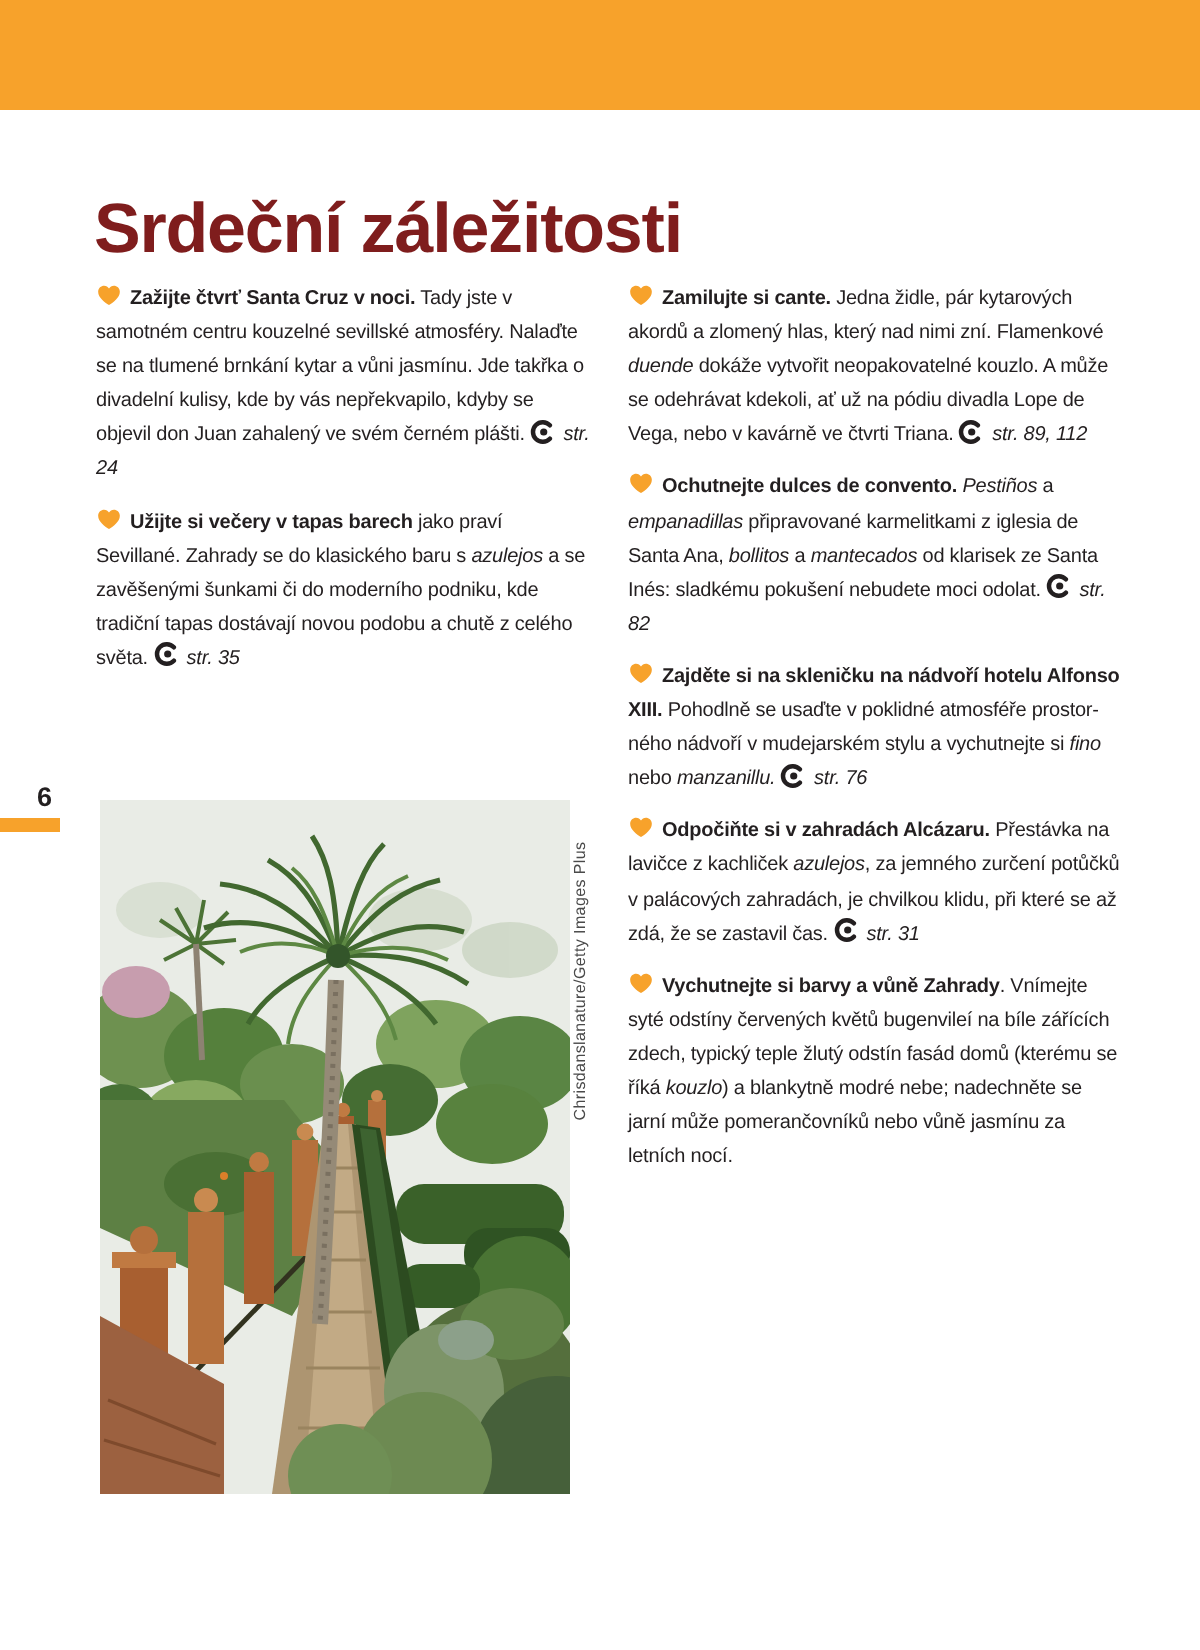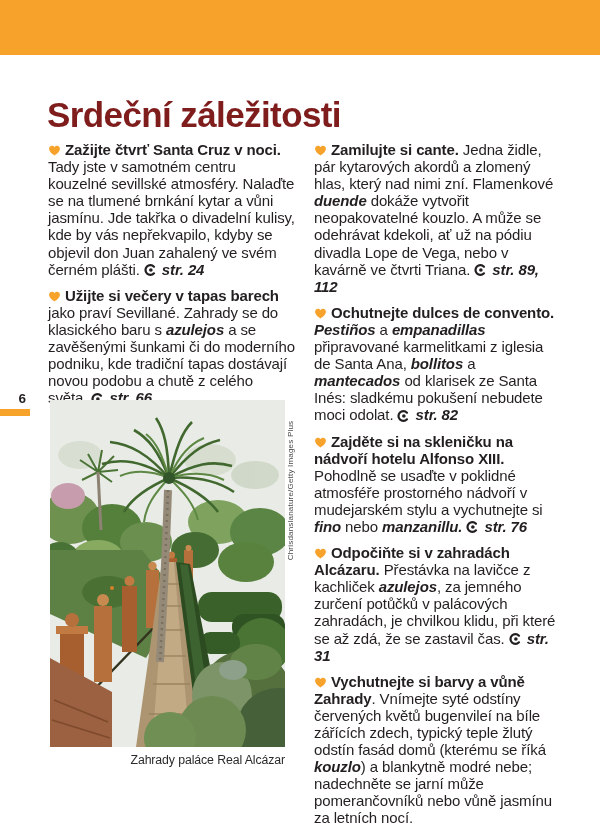--- a/index.html
+++ b/index.html
@@ -5,26 +5,26 @@
   html,body{margin:0;padding:0;}
   body{
     width:600px;height:825px;position:relative;background:#ffffff;
     font-family:"Liberation Sans",sans-serif;color:#231F20;overflow:hidden;
   }
   .band{position:absolute;left:0;top:0;width:600px;height:55px;}
   .title{
     position:absolute;left:47px;top:72px;width:520px;
     font-size:35px;font-weight:700;letter-spacing:-0.6px;color:#7f1d1d;line-height:40px;
   }
-  .col{position:absolute;top:141px;font-size:15px;line-height:17.1px;letter-spacing:-0.12px;}
+  .col{position:absolute;top:141px;font-size:10px;line-height:17.1px;letter-spacing:-0.12px;}
   .col-left{left:48px;width:247px;}
   .col-right{left:314px;width:248px;}
   .hl{margin:0 0 9px 0;}
   .hl .lead{font-weight:700;}
-  .hl .it,.hl .ref{font-style:italic;font-weight:bold;}
+  .hl .it,.hl .ref{font-style:italic;}
   .heart{width:13px;height:11px;margin-right:4px;vertical-align:-1px;}
   .xref{width:12px;height:12px;margin-right:2px;vertical-align:-1.5px;}
   .pagenum{position:absolute;left:0;top:391px;width:30px;}
   .pagenum .num{display:block;text-align:right;padding-right:4px;font-weight:700;font-size:13.5px;}
   .pagenum .bar{width:30px;height:7px;margin-top:3px;}
   .photo-wrap{position:absolute;left:50px;top:400px;width:235px;}
   .photo{display:block;width:235px;height:347px;}
   .photo-credit{
     position:absolute;left:151px;top:86px;width:178px;text-align:center;
     transform:rotate(-90deg);font-size:8px;color:#4a4a4a;letter-spacing:0.2px;white-space:nowrap;
@@ -45,21 +45,21 @@
         <path d="M8 13.4 C5.2 11.6 1.1 8.7 1.1 4.9 C1.1 2.5 3 1.1 4.9 1.1 C6.2 1.1 7.4 1.8 8 2.9 C8.6 1.8 9.8 1.1 11.1 1.1 C13 1.1 14.9 2.5 14.9 4.9 C14.9 8.7 10.8 11.6 8 13.4 Z" fill="#F7A22B"></path>
       </svg><span class="lead">Zažijte čtvrť Santa Cruz v noci.</span><span class="body"> Tady jste v samotném centru kouzelné sevillské atmosféry. Nalaďte se na tlumené brnkání kytar a vůni jasmínu. Jde takřka o divadelní kulisy, kde by vás nepřekvapilo, kdyby se objevil don Juan zahalený ve svém černém plášti. </span><svg viewBox="0 0 14 14" class="xref">
         <path d="M11.6 3.1 A5.7 5.7 0 1 0 11.6 10.9" fill="none" stroke="#231F20" stroke-width="2.6" stroke-linecap="round"></path>
         <circle cx="8" cy="7" r="2.1" fill="#231F20"></circle>
       </svg><span class="ref"> str. 24</span></p>
     <p class="hl"><svg viewBox="0 0 16 14" class="heart">
         <path d="M8 13.4 C5.2 11.6 1.1 8.7 1.1 4.9 C1.1 2.5 3 1.1 4.9 1.1 C6.2 1.1 7.4 1.8 8 2.9 C8.6 1.8 9.8 1.1 11.1 1.1 C13 1.1 14.9 2.5 14.9 4.9 C14.9 8.7 10.8 11.6 8 13.4 Z" fill="#F7A22B"></path>
       </svg><span class="lead">Užijte si večery v tapas barech</span><span class="body"> jako praví Sevillané. Zahrady se do klasic­kého baru s </span><span class="it">azulejos</span><span class="body"> a se zavěšenými šunkami či do moderního podniku, kde tradiční tapas dostávají novou podobu a chutě z celého světa. </span><svg viewBox="0 0 14 14" class="xref">
         <path d="M11.6 3.1 A5.7 5.7 0 1 0 11.6 10.9" fill="none" stroke="#231F20" stroke-width="2.6" stroke-linecap="round"></path>
         <circle cx="8" cy="7" r="2.1" fill="#231F20"></circle>
-      </svg><span class="ref"> str. 66</span></p>
+      </svg><span class="ref"> str. 35</span></p>
   </div>
 <div class="col col-right">
     <p class="hl"><svg viewBox="0 0 16 14" class="heart">
         <path d="M8 13.4 C5.2 11.6 1.1 8.7 1.1 4.9 C1.1 2.5 3 1.1 4.9 1.1 C6.2 1.1 7.4 1.8 8 2.9 C8.6 1.8 9.8 1.1 11.1 1.1 C13 1.1 14.9 2.5 14.9 4.9 C14.9 8.7 10.8 11.6 8 13.4 Z" fill="#F7A22B"></path>
       </svg><span class="lead">Zamilujte si cante.</span><span class="body"> Jedna židle, pár kytarových akordů a zlomený hlas, který nad nimi zní. Flamenkové </span><span class="it">duende</span><span class="body"> dokáže vytvořit neopakovatelné kouzlo. A může se odehrávat kdekoli, ať už na pódiu divadla Lope de Vega, nebo v kavárně ve čtvrti Triana. </span><svg viewBox="0 0 14 14" class="xref">
         <path d="M11.6 3.1 A5.7 5.7 0 1 0 11.6 10.9" fill="none" stroke="#231F20" stroke-width="2.6" stroke-linecap="round"></path>
         <circle cx="8" cy="7" r="2.1" fill="#231F20"></circle>
       </svg><span class="ref"> str. 89, 112</span></p>
     <p class="hl"><svg viewBox="0 0 16 14" class="heart">
         <path d="M8 13.4 C5.2 11.6 1.1 8.7 1.1 4.9 C1.1 2.5 3 1.1 4.9 1.1 C6.2 1.1 7.4 1.8 8 2.9 C8.6 1.8 9.8 1.1 11.1 1.1 C13 1.1 14.9 2.5 14.9 4.9 C14.9 8.7 10.8 11.6 8 13.4 Z" fill="#F7A22B"></path>
@@ -198,14 +198,13 @@
       <circle cx="196" cy="296" r="46" fill="#556f3d"></circle>
       <ellipse cx="172" cy="296" rx="30" ry="34" fill="#7d9468"></ellipse>
       <circle cx="228" cy="330" r="42" fill="#46603a"></circle>
       <circle cx="162" cy="330" r="34" fill="#6d8a52"></circle>
       <ellipse cx="206" cy="262" rx="26" ry="18" fill="#628348"></ellipse>
       <circle cx="120" cy="338" r="26" fill="#6f8f55"></circle>
       <ellipse cx="183" cy="270" rx="14" ry="10" fill="#8ca08a"></ellipse>
     </g>
   </svg>
   <div class="photo-credit">Chrisdanslanature/Getty Images Plus</div>
-  <div class="photo-caption">Zahrady paláce Real Alcázar</div>
 </div>
 
 </body></html>

